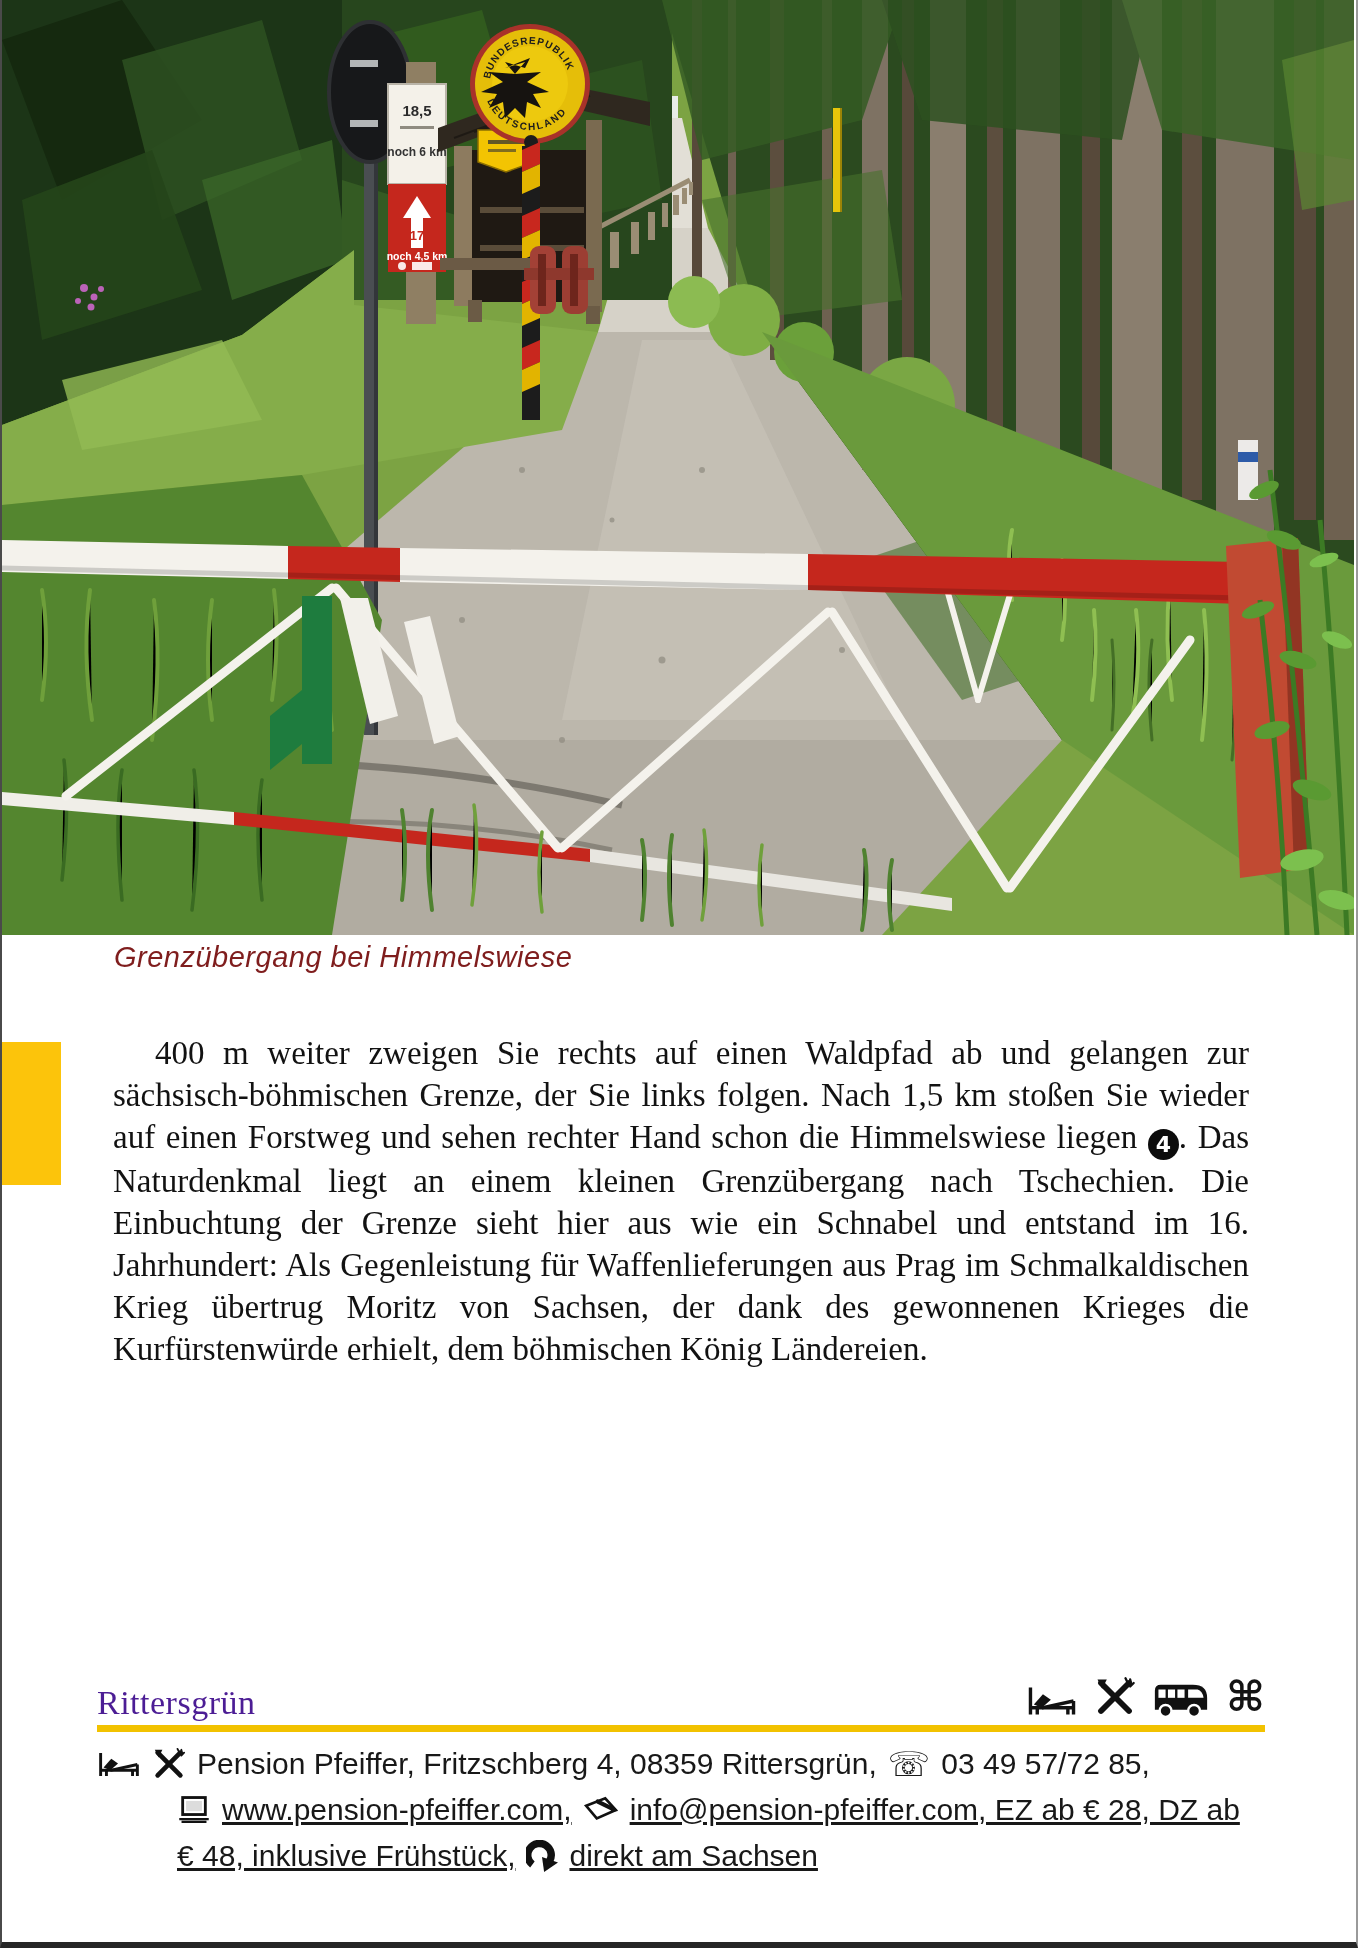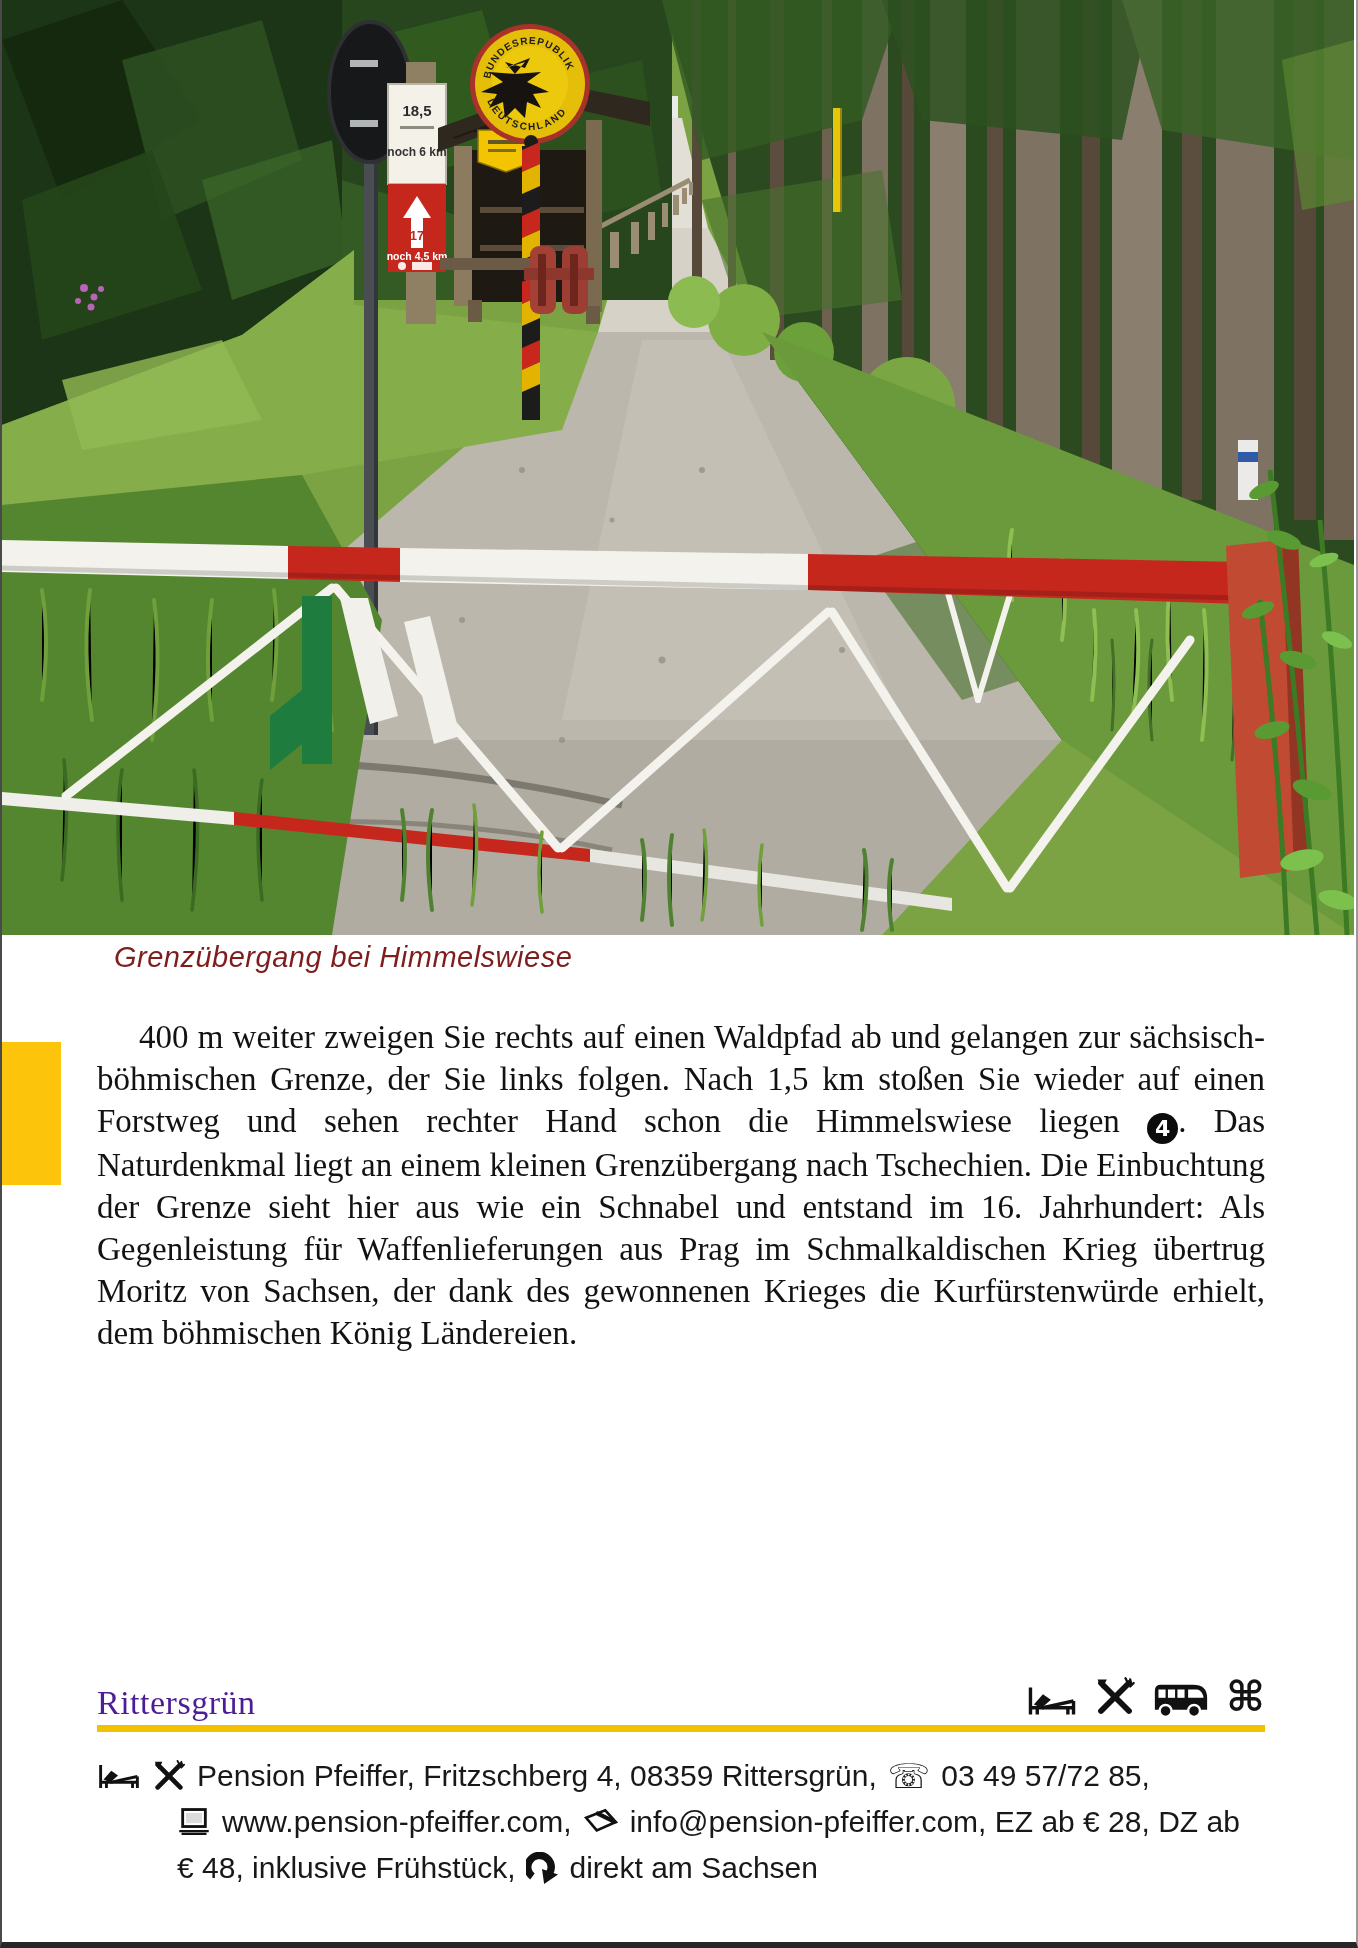--- a/index.html
+++ b/index.html
@@ -13,38 +13,38 @@
   .caption{
     position:absolute;top:941px;left:112px;
     font-family:"Liberation Sans",sans-serif;font-style:italic;
     font-size:29px;color:#7f1d1d;letter-spacing:.5px;
   }
   .margin-marker{position:absolute;left:0;top:1042px;width:59px;height:143px;background:#FCC40B;}
   .body-text{
     position:absolute;left:95px;top:1016px;width:1168px;
     font-size:33px;line-height:42px;text-align:justify;color:#121212;
   }
-  .body-text p{margin:0;text-indent:42px;}
+  .body-text p{margin:16px;text-indent:42px;}
   .marker-circle{
     display:inline-block;width:31px;height:31px;border-radius:50%;
     background:#0c0c0c;color:#ffffff;text-align:center;line-height:31px;
     font-family:"DejaVu Sans",sans-serif;font-size:22px;font-weight:bold;
     text-indent:0;vertical-align:-4px;
   }
   .section{position:absolute;left:95px;top:1658px;width:1168px;}
   .section-header{position:relative;height:64px;}
   .section-title{
     position:absolute;left:0;bottom:0;font-family:"Liberation Serif",serif;
     font-size:34px;color:#4c1d95;letter-spacing:.5px;
   }
   .section-icons{position:absolute;right:0;bottom:4px;display:flex;align-items:flex-end;gap:16px;}
   .rule{height:7px;background:#F2C200;margin-top:3px;}
-  .contact{margin-top:21px;font-family:"Liberation Sans",sans-serif;font-size:30px;color:#181818;}
+  .contact{margin-top:9px;font-family:"Liberation Sans",sans-serif;font-size:30px;color:#181818;}
   .contact-line{display:flex;align-items:center;gap:11px;min-height:46px;}
-  .contact-line.indent{padding-left:80px;}
+  .contact-line.indent{padding-left:80px;text-decoration:underline;}
   .glyph{font-family:"DejaVu Sans",sans-serif;line-height:1;}
   .glyph.phone{font-size:34px;}
   .glyph.sight{font-size:42px;font-weight:bold;}
   .icon{display:inline-block;vertical-align:middle;}
 </style>
 </head>
 <body>
 
 <div class="page">
 

